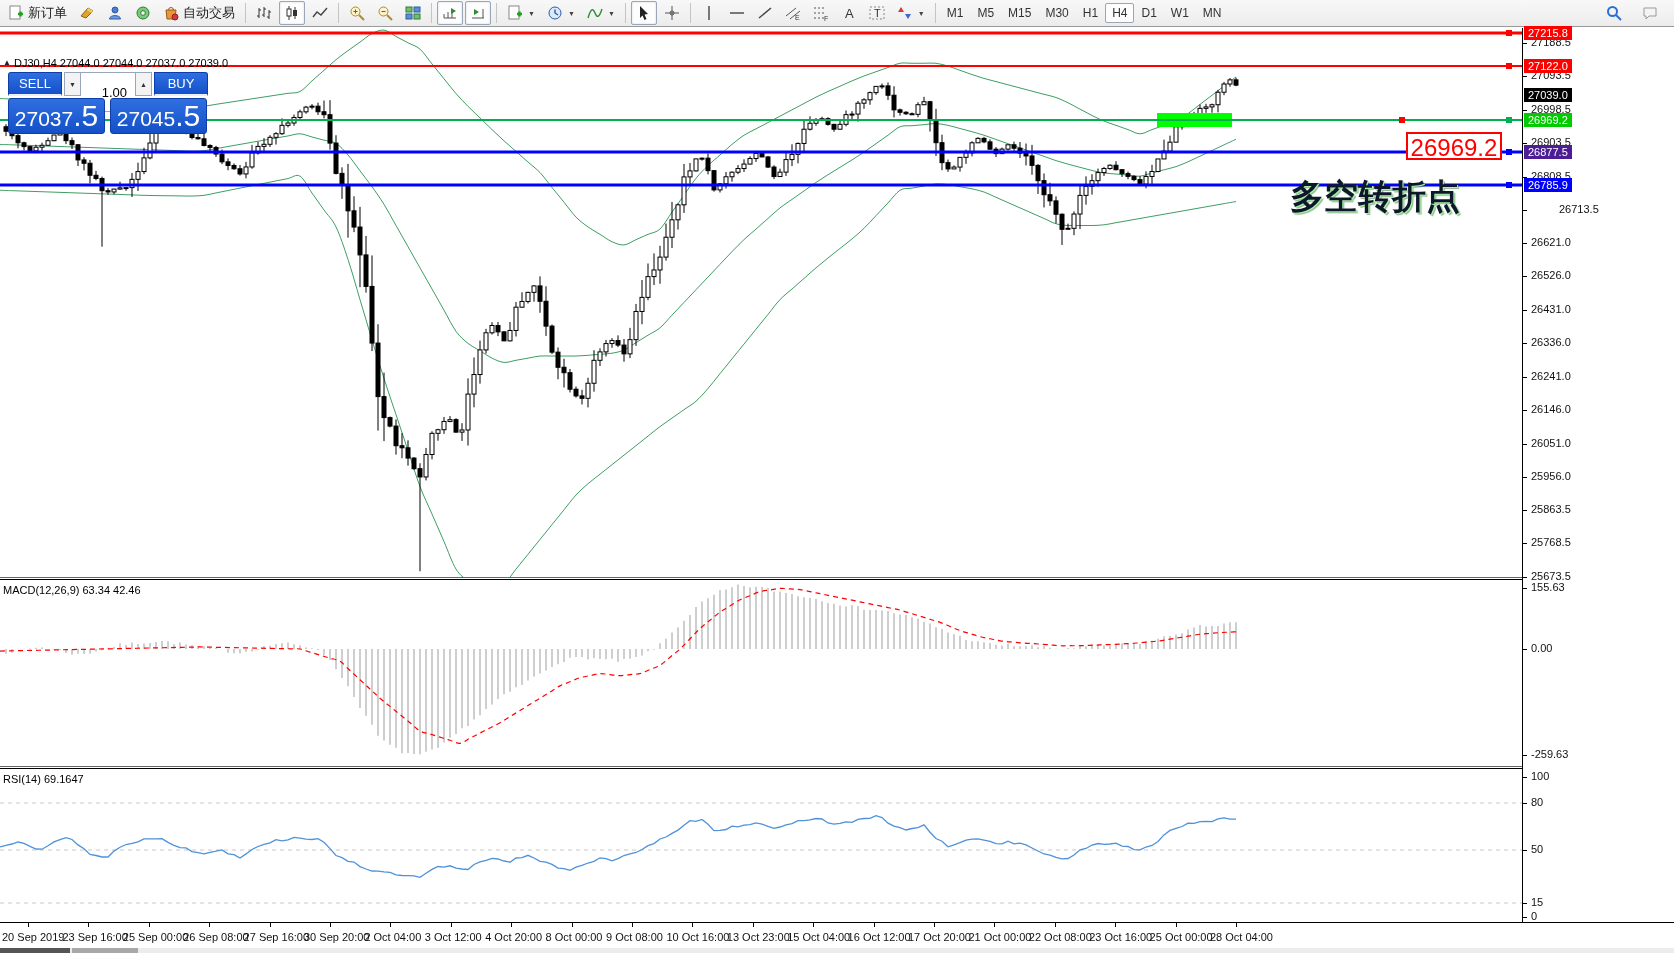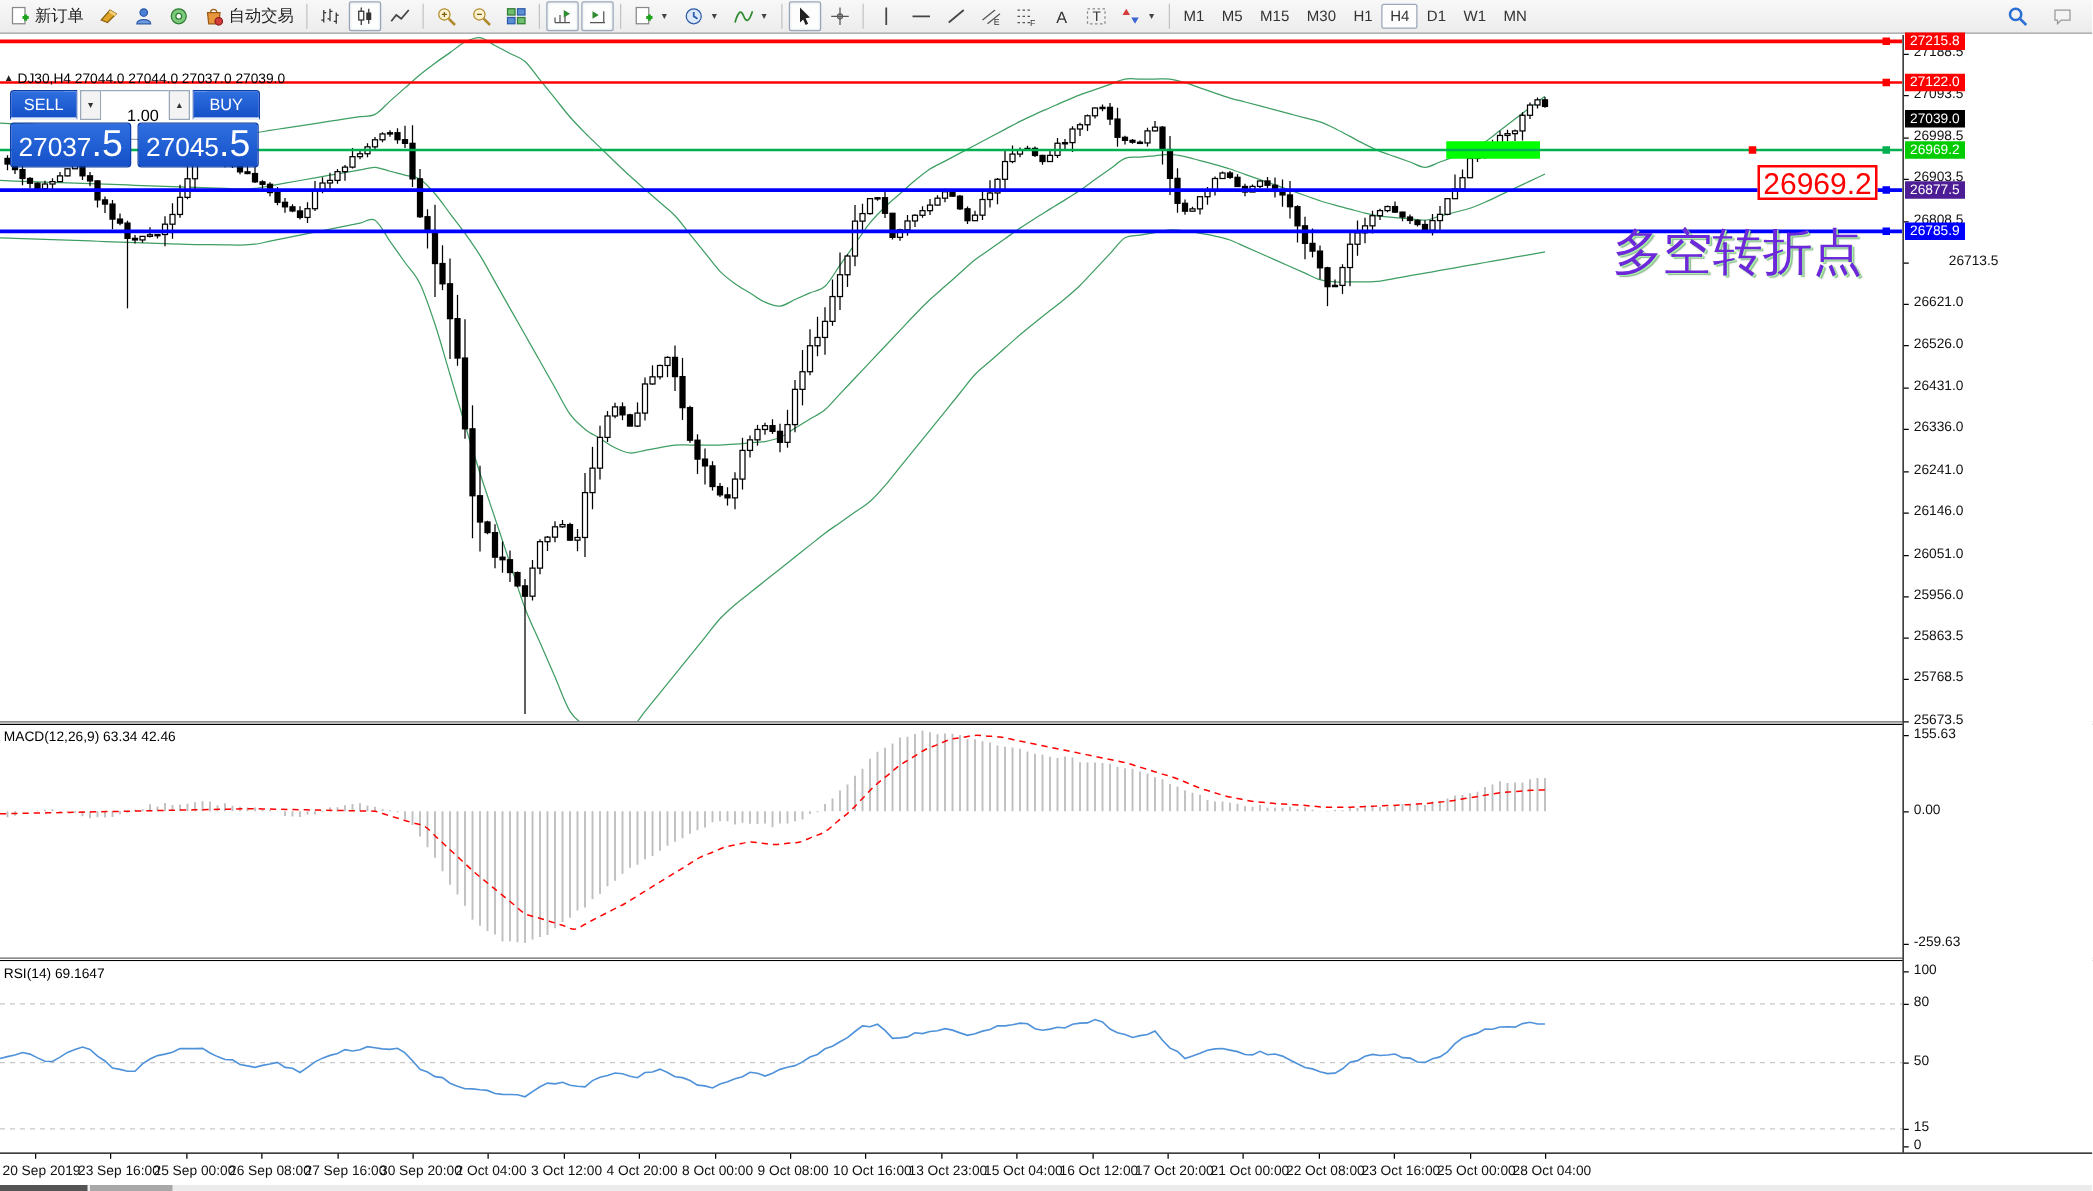--- a/index.html
+++ b/index.html
@@ -49,22 +49,22 @@
   .tp-big{position:absolute;top:26px;width:97px;height:36px;border-radius:3px;
     display:flex;align-items:baseline;justify-content:center;}
   #tp-sell-price{left:0;}
   #tp-buy-price{left:102px;}
   .tp-main{font-size:21px;padding-top:8px;}
   .tp-frac{font-size:30px;line-height:30px;}
   
   #big-price-label{position:absolute;left:1406px;top:104px;width:96px;height:28px;z-index:6;
     border:2px solid #ff0000;background:#fff;color:#ff0000;font-size:24px;line-height:27px;
     text-align:center;box-sizing:border-box;}
-  #cn-annotation{position:absolute;left:1290px;top:146px;z-index:6;font-size:40px;font-weight:normal;
-    color:#6d28d9;text-shadow:1px 1px 0 #a8f5a8,2px 2px 1px rgba(0,90,0,.45);white-space:nowrap;}
+  #cn-annotation{position:absolute;left:1290px;top:146px;z-index:6;font-size:34px;font-weight:bold;
+    color:#0f172a;text-shadow:1px 1px 0 #a8f5a8,2px 2px 1px rgba(0,90,0,.45);white-space:nowrap;}
   .ind-label{position:absolute;left:3px;font-size:11px;color:#000;z-index:4;}
   
   #time-axis{position:absolute;left:0;top:922px;width:1674px;height:26px;background:#fff;
     border-top:1px solid #000;box-sizing:border-box;}
   .time-label{position:absolute;top:8px;font-size:11px;color:#111;white-space:nowrap;}
   .time-tick{position:absolute;top:0;width:1px;height:4px;background:#000;}
   #scrollbar{position:absolute;left:0;top:948px;width:1674px;height:5px;background:#ececec;}
   #scroll-thumb{position:absolute;left:0;top:0;width:70px;height:5px;background:#555;}
   #scroll-thumb2{position:absolute;left:72px;top:0;width:66px;height:5px;background:#a8a8a8;}
 </style>

